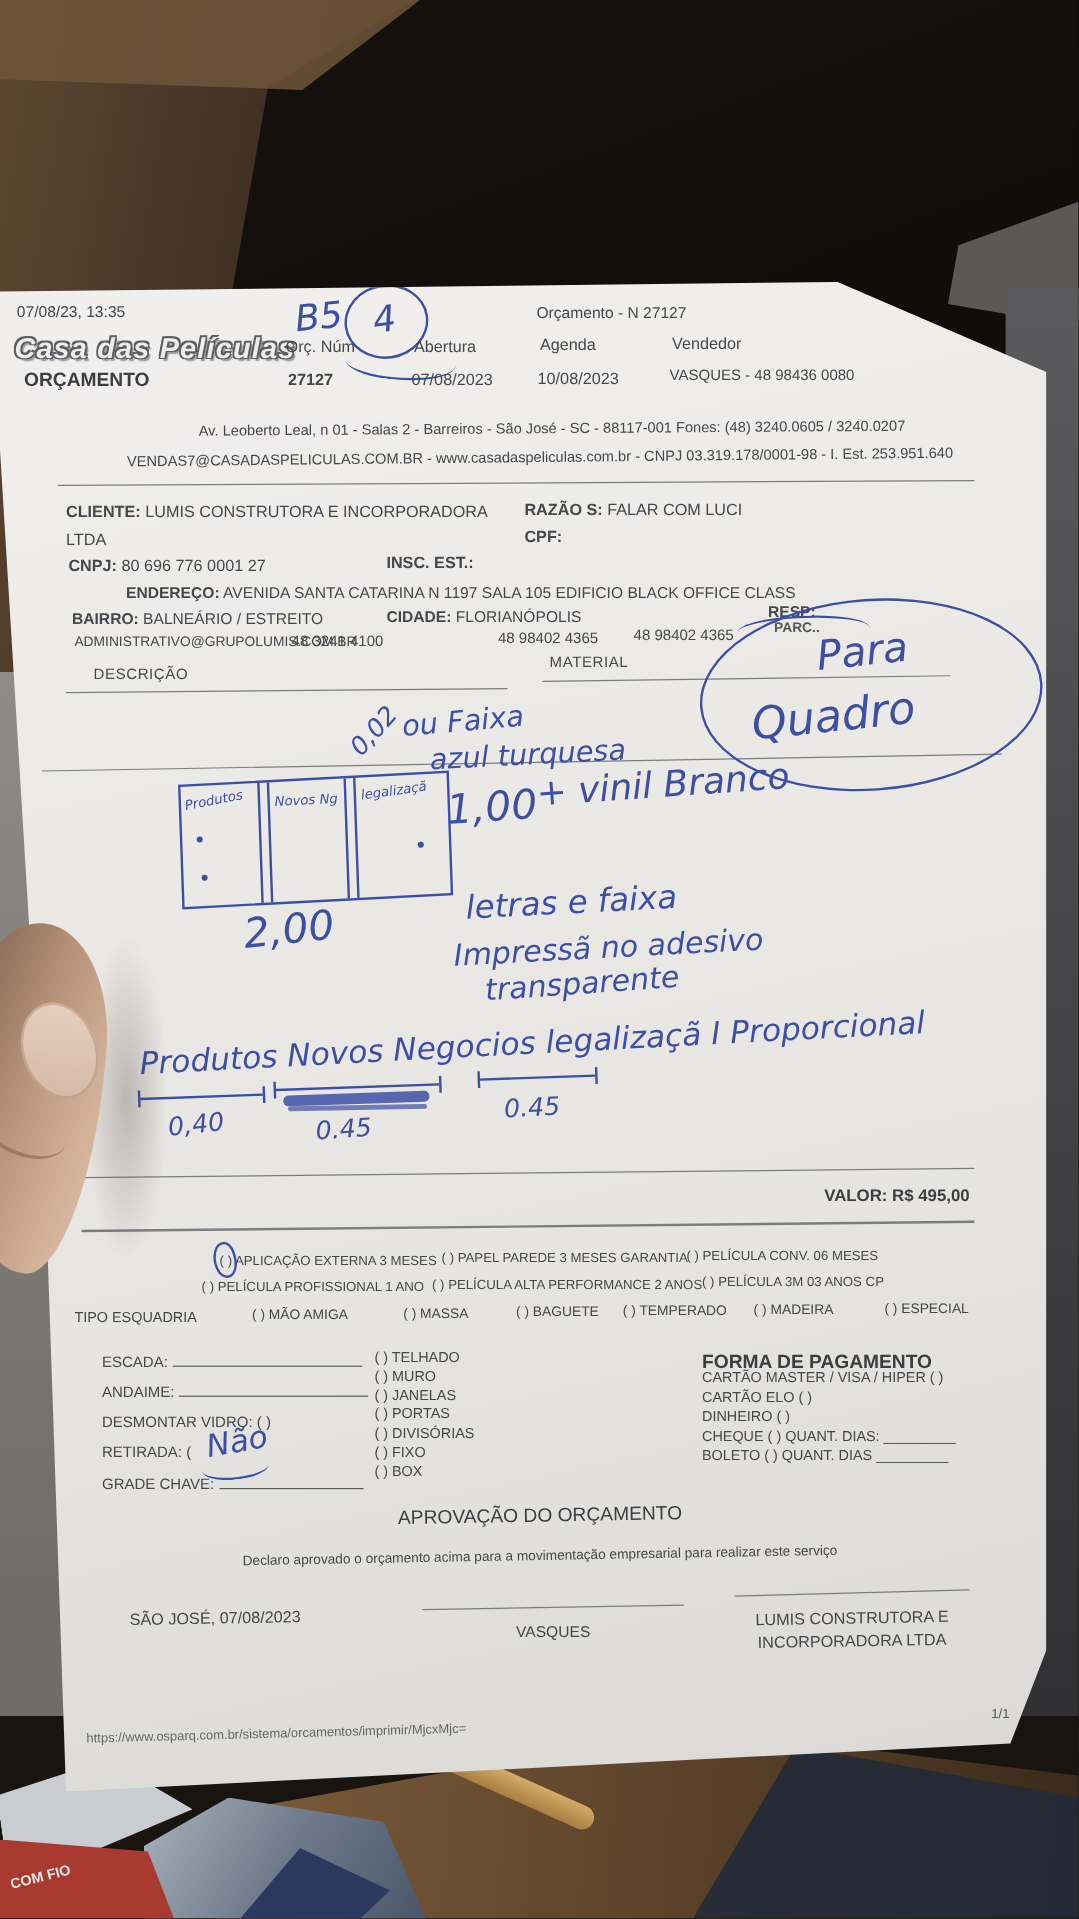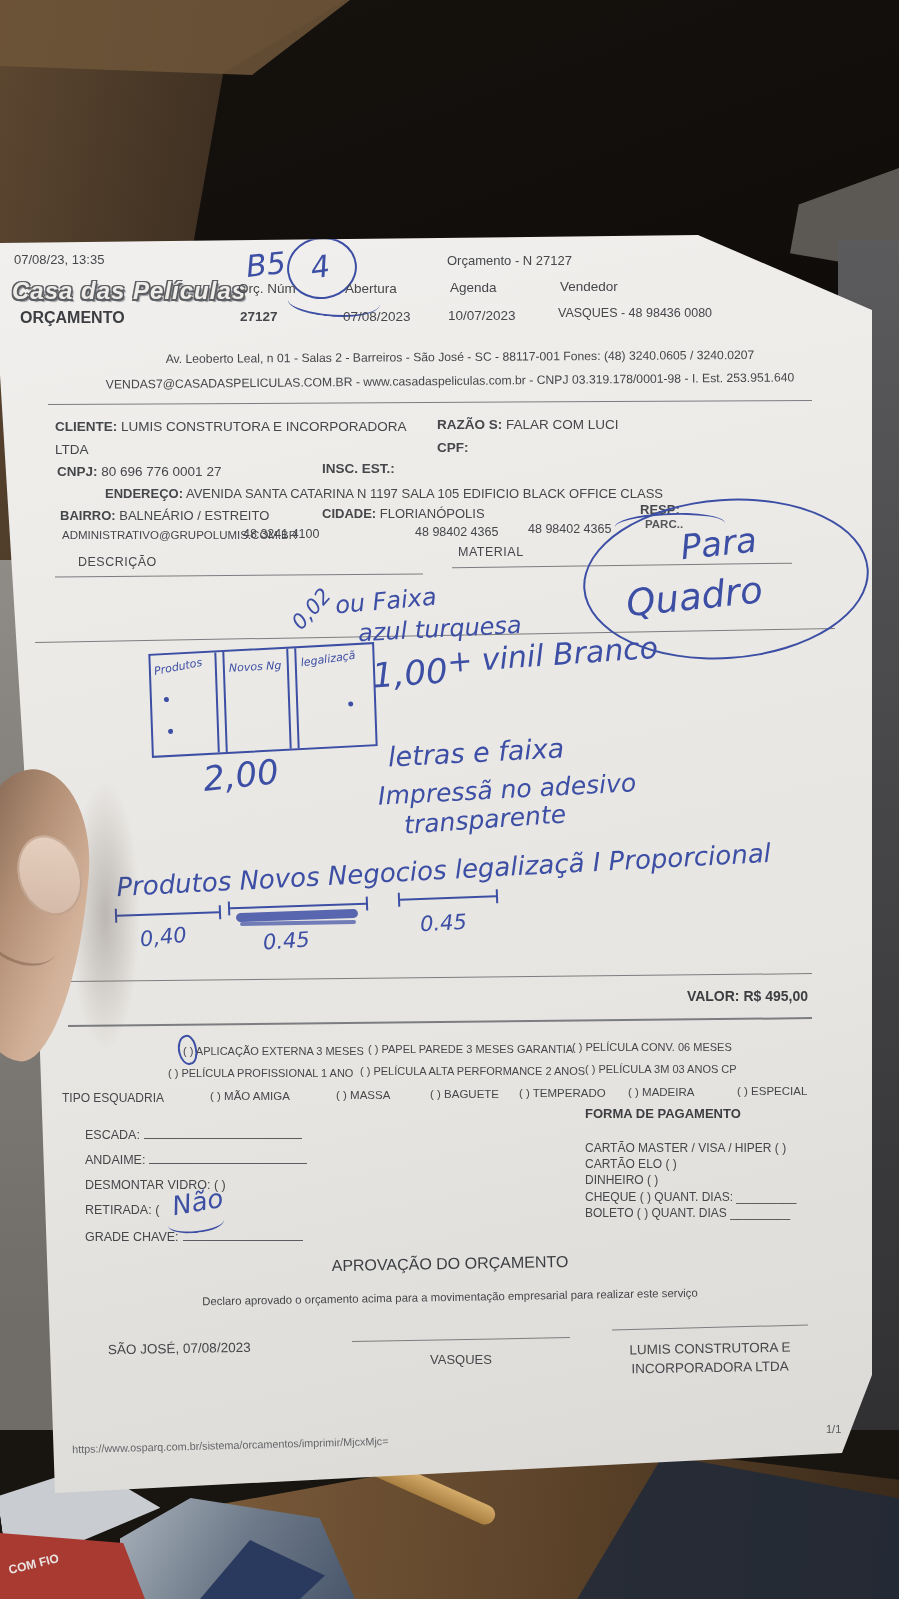--- a/index.html
+++ b/index.html
@@ -55,21 +55,21 @@
     <div class="abs" style="left:288px;top:52px;width:92px;height:28px;border-bottom:2.2px solid #3d4fa4;border-radius:0 0 70% 45%;transform:rotate(7deg);"></div>
 
     <div class="t" style="left:12px;top:42px;font-size:24px;font-weight:700;font-style:italic;color:#efedea;letter-spacing:1px;text-shadow:-1.5px -1.5px 0 #5c5e62,1.5px -1.5px 0 #5c5e62,-1.5px 1.5px 0 #5c5e62,1.5px 1.5px 0 #5c5e62,2.5px 2.5px 1px #9a9ca0;">Casa das Películas</div>
     <div class="t b" style="left:20px;top:74px;font-size:16px;color:#3c3e42;">ORÇAMENTO</div>
 
     <div class="t" style="left:238px;top:46px;font-size:13.5px;">Orç. Núm</div>
     <div class="t" style="left:240px;top:74px;font-size:13.5px;font-weight:700;">27127</div>
     <div class="t" style="left:345px;top:46px;font-size:13.5px;">Abertura</div>
     <div class="t" style="left:343px;top:74px;font-size:13.5px;">07/08/2023</div>
     <div class="t" style="left:450px;top:45px;font-size:13.5px;">Agenda</div>
-    <div class="t" style="left:448px;top:73px;font-size:13.5px;">10/07/2023</div>
+    <div class="t" style="left:448px;top:73px;font-size:13.5px;">10/08/2023</div>
     <div class="t" style="left:560px;top:44px;font-size:13.5px;">Vendedor</div>
     <div class="t" style="left:558px;top:71px;font-size:12.5px;">VASQUES - 48 98436 0080</div>
 
     <div class="t" style="left:90px;top:115px;width:740px;text-align:center;font-size:12.2px;transform:rotate(-0.4deg);">Av. Leoberto Leal, n 01 - Salas 2 - Barreiros - São José - SC - 88117-001 Fones: (48) 3240.0605 / 3240.0207</div>
     <div class="t" style="left:70px;top:139px;width:760px;text-align:center;font-size:12.2px;transform:rotate(-0.6deg);">VENDAS7@CASADASPELICULAS.COM.BR - www.casadaspeliculas.com.br - CNPJ 03.319.178/0001-98 - I. Est. 253.951.640</div>
 
     <div class="rule" style="left:48px;top:167px;width:764px;transform:rotate(-0.3deg);"></div>
 
     <div class="t" style="left:55px;top:184px;font-size:13.5px;"><span class="b">CLIENTE:</span> <span>LUMIS CONSTRUTORA E INCORPORADORA</span></div>
     <div class="t" style="left:55px;top:207px;font-size:13.5px;">LTDA</div>
@@ -159,22 +159,31 @@
     <div class="t" style="left:737px;top:850px;font-size:11.5px;">( ) ESPECIAL</div>
 
     <div class="t" style="left:85px;top:892px;font-size:12.5px;"><span>ESCADA:</span><span class="uline" style="width:158px;margin-left:4px;"></span></div>
     <div class="t" style="left:85px;top:917px;font-size:12.5px;"><span>ANDAIME:</span><span class="uline" style="width:158px;margin-left:4px;"></span></div>
     <div class="t" style="left:85px;top:943px;font-size:12.5px;">DESMONTAR VIDRO: ( )</div>
     <div class="t" style="left:85px;top:968px;font-size:12.5px;">RETIRADA: (</div>
     <div class="hw" style="left:172px;top:952px;font-size:26px;transform:rotate(-10deg);">Não</div>
     <div class="abs" style="left:168px;top:978px;width:56px;height:18px;border-bottom:2.2px solid #3d4fa4;border-radius:0 0 60% 60%;transform:rotate(-6deg);"></div>
     <div class="t" style="left:85px;top:994px;font-size:12.5px;"><span>GRADE CHAVE:</span><span class="uline" style="width:120px;margin-left:4px;"></span></div>
 
-
-    <div class="t b" style="left:585px;top:871px;font-size:13px;color:#3c3e42;">FORMA DE PAGAMENTO</div>
+    <div class="t" style="left:312px;top:889px;font-size:12px;line-height:15.8px;">
+      <span style="display:block;">( ) TELHADO</span>
+      <span style="display:block;">( ) MURO</span>
+      <span style="display:block;">( ) JANELAS</span>
+      <span style="display:block;">( ) PORTAS</span>
+      <span style="display:block;">( ) DIVISÓRIAS</span>
+      <span style="display:block;">( ) FIXO</span>
+      <span style="display:block;">( ) BOX</span>
+    </div>
+
+    <div class="t b" style="left:585px;top:892px;font-size:16px;color:#3c3e42;">FORMA DE PAGAMENTO</div>
     <div class="t" style="left:585px;top:905px;font-size:12px;line-height:16.2px;">
       <span style="display:block;">CARTÃO MASTER / VISA / HIPER ( )</span>
       <span style="display:block;">CARTÃO ELO ( )</span>
       <span style="display:block;">DINHEIRO ( )</span>
       <span style="display:block;">CHEQUE ( ) QUANT. DIAS: _________</span>
       <span style="display:block;">BOLETO ( ) QUANT. DIAS _________</span>
     </div>
 
     <div class="t" style="left:250px;top:1020px;width:400px;text-align:center;font-size:16px;color:#3b3e42;transform:rotate(-1deg);">APROVAÇÃO DO ORÇAMENTO</div>
     <div class="t" style="left:130px;top:1056px;width:640px;text-align:center;font-size:11.4px;transform:rotate(-1deg);">Declaro aprovado o orçamento acima para a movimentação empresarial para realizar este serviço</div>

